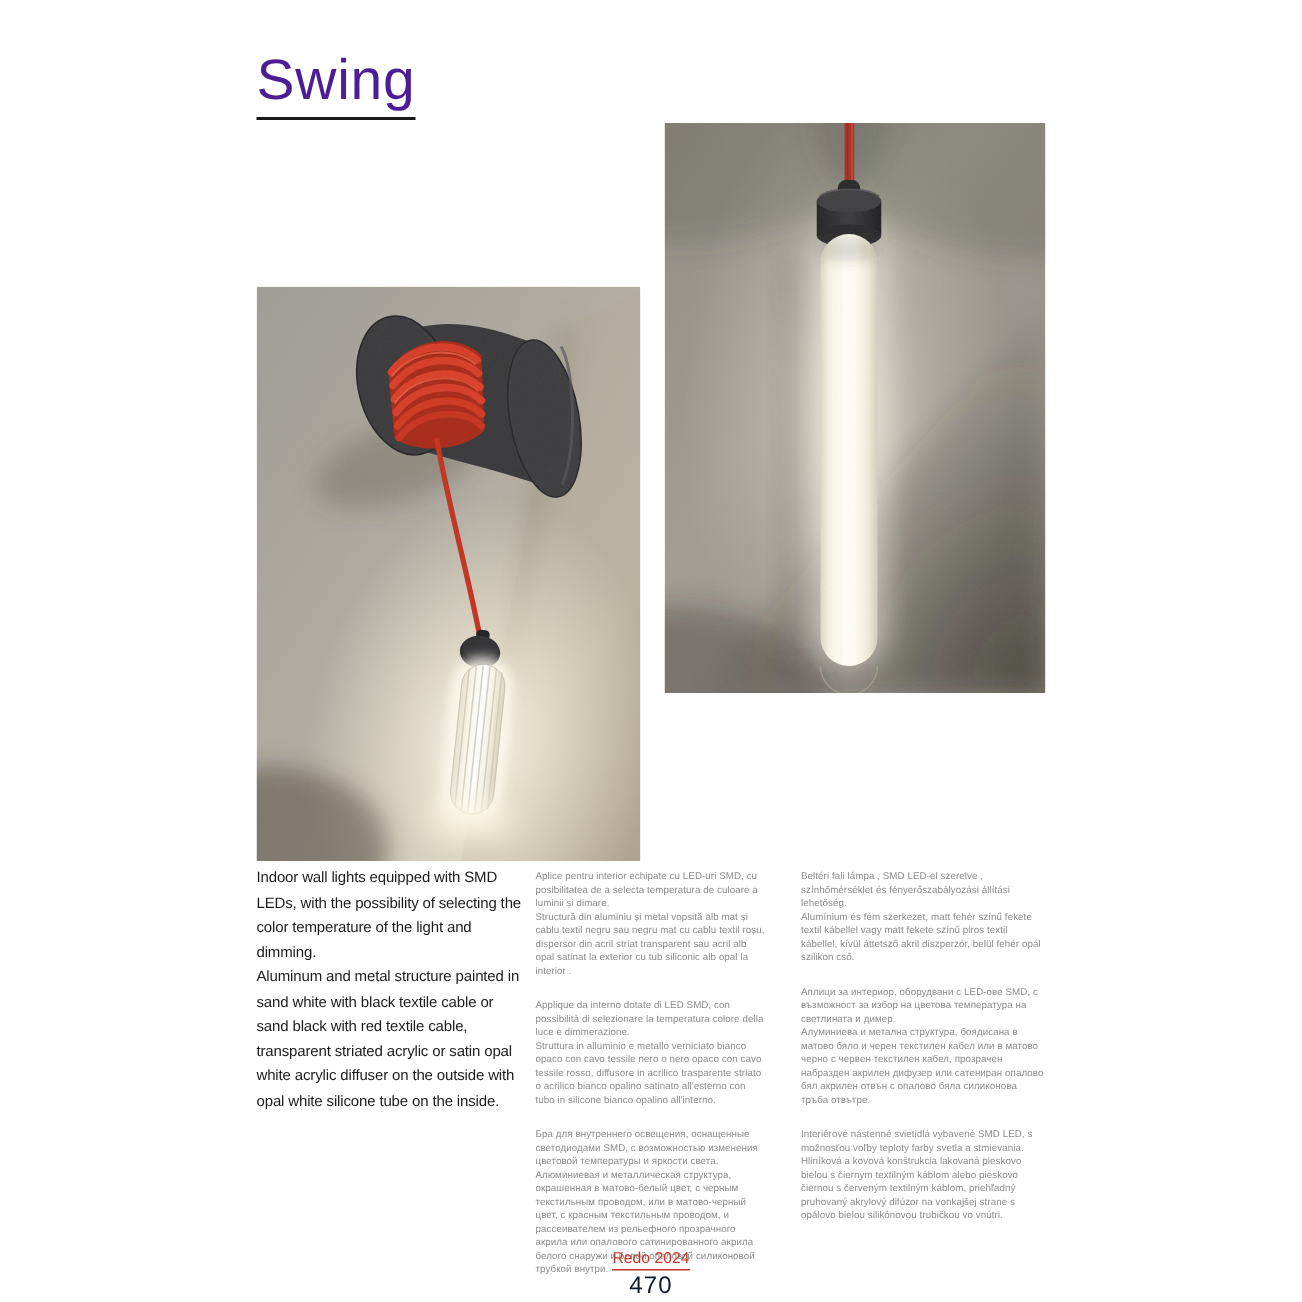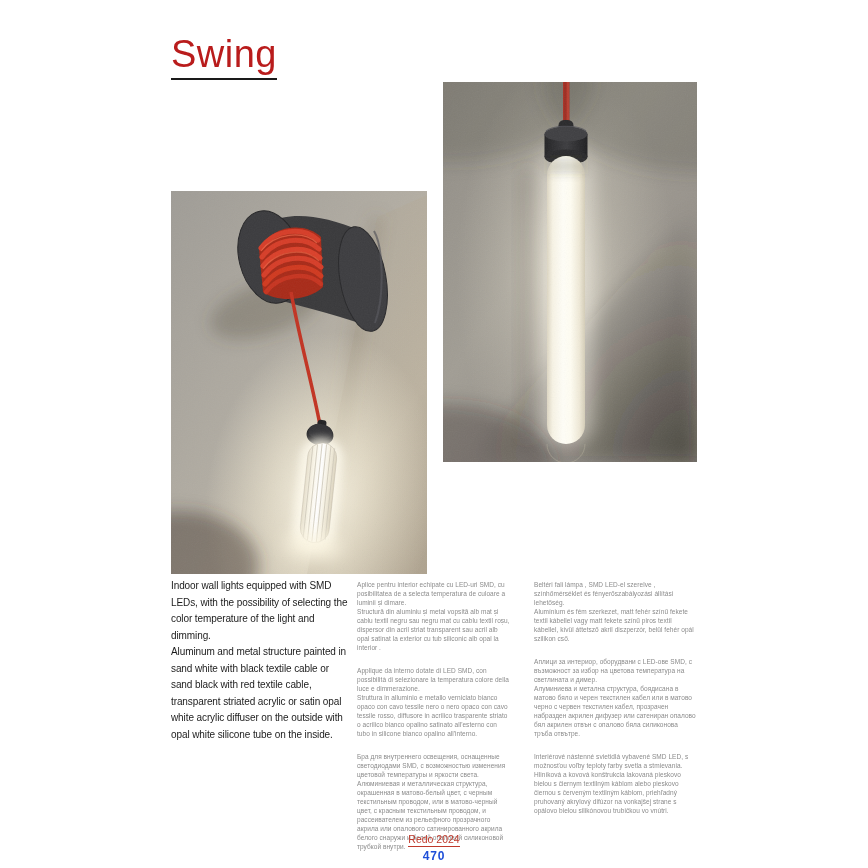--- a/index.html
+++ b/index.html
@@ -1,21 +1,21 @@
 <!DOCTYPE html>
 <html><head>
 <meta charset="utf-8">
 <style>
   html,body{margin:0;padding:0;background:#ffffff;}
   body{width:868px;height:868px;position:relative;font-family:"Liberation Sans",sans-serif;overflow:hidden;}
   .page{position:absolute;inset:0;background:#ffffff;}
 
   .title{
     position:absolute;left:171px;top:34px;display:inline-block;
-    font-size:38px;line-height:40px;color:#b91c1c;font-weight:400;letter-spacing:.5px;
+    font-size:38px;line-height:40px;color:#4c1d95;font-weight:400;letter-spacing:.5px;
     border-bottom:2px solid #1a1a1a;padding-bottom:4px;text-align:right;
   }
 
   .photo{position:absolute;overflow:hidden;}
   .photo.left{left:171px;top:191px;width:256px;height:383px;}
   .photo.right{left:443px;top:82px;width:254px;height:380px;}
   .photo svg{display:block;}
 
   .desc-en{
     position:absolute;left:171px;top:578px;width:178px;
@@ -29,21 +29,21 @@
   .smallcol p{
     margin:0 0 14px 0;font-size:6.5px;line-height:9px;color:#8b8b8b;
     white-space:pre-line;letter-spacing:.05px;
   }
 
   .footer{position:absolute;left:0;right:0;top:829px;text-align:center;}
   .brand-link{
     display:inline-block;font-size:10.5px;color:#c0392b;
     border-bottom:1px solid #c0392b;padding-bottom:1px;cursor:pointer;
   }
-  .page-number{margin-top:2px;font-size:12px;color:#1d4ed8;letter-spacing:.8px;font-weight:bold;}
+  .page-number{margin-top:2px;font-size:16px;color:#0f172a;letter-spacing:.8px;}
 </style>
 </head>
 <body>
 
 <div class="page">
 
   <div class="title">Swing</div>
 
   <div class="photo left">
     <svg width="256" height="383" viewBox="0 0 256 383" xmlns="http://www.w3.org/2000/svg">

